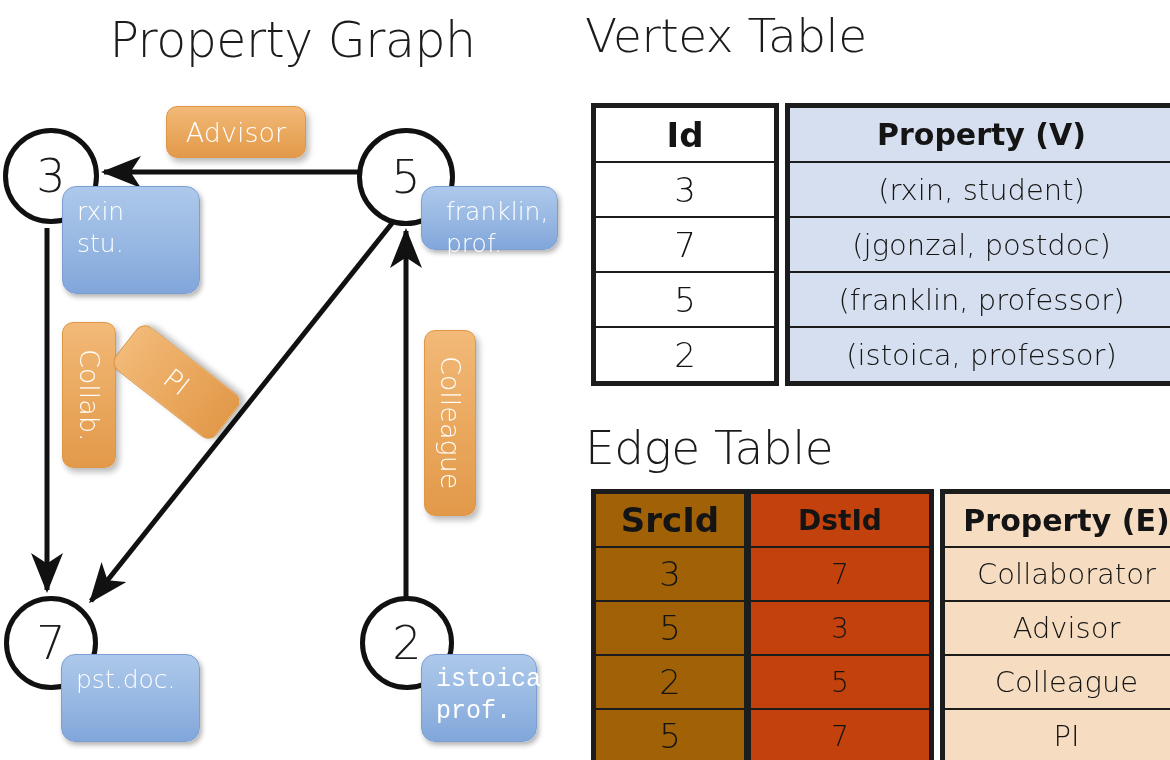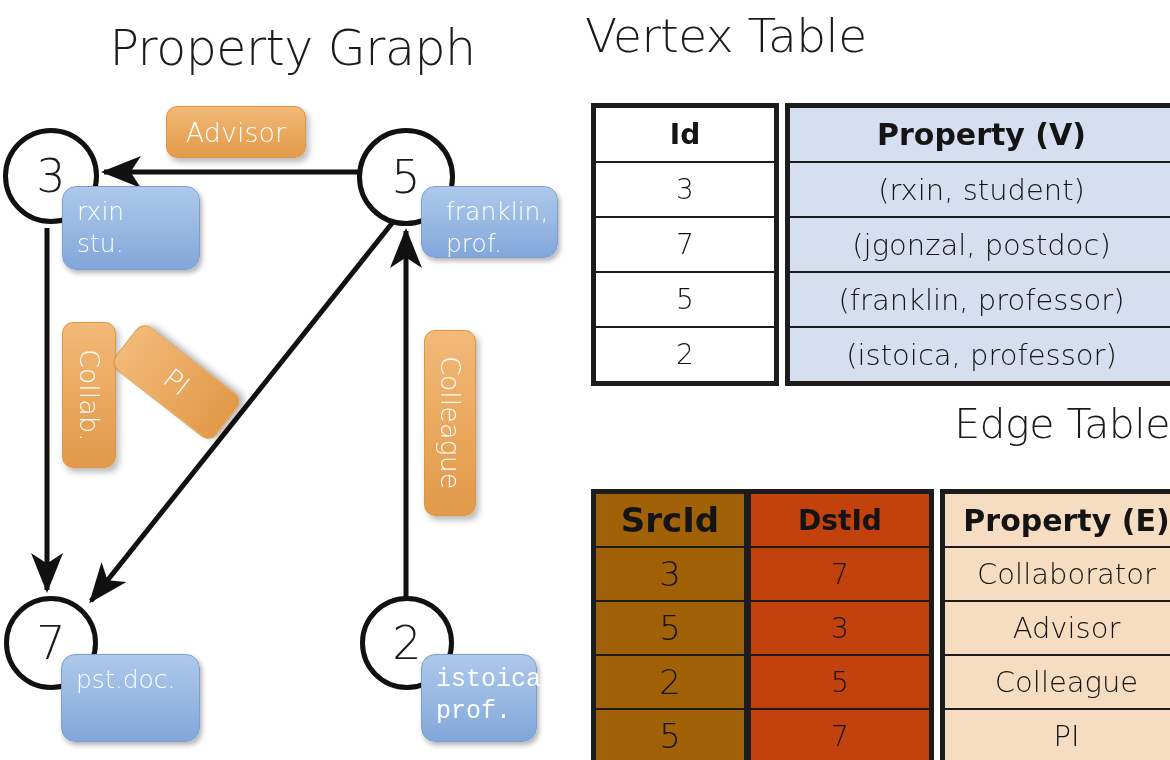--- a/index.html
+++ b/index.html
@@ -18,23 +18,23 @@
 
   
   .heading {
     position: absolute;
     font-family: "DejaVu Sans", sans-serif;
     font-weight: 300;
     color: #1b1b1b;
     white-space: nowrap;
     letter-spacing: -0.5px;
   }
-  #pg-title  { left: 0;    top: 12px;  width: 585px; text-align: center; font-size: 49px; margin-top: 8px; }
+  #pg-title  { left: 0;    top: 12px;  width: 585px; text-align: center; font-size: 49px; }
   #vt-title  { left: 585px;top: 8px;   width: 585px; text-align: left; font-size: 47px; }
-  #et-title  { left: 585px;top: 400px; width: 585px; text-align: right; font-size: 41px; }
+  #et-title  { left: 585px;top: 420px; width: 585px; text-align: left; font-size: 47px; }
 
   
   #graph-panel {
     position: absolute;
     left: 0; top: 0;
     width: 585px; height: 760px;
   }
   #graph-svg {
     position: absolute;
     left: 0; top: 0;
@@ -112,21 +112,21 @@
     white-space: nowrap;
   }
   table.grid th {
     font-weight: bold;
     font-family: "DejaVu Sans", sans-serif;
   }
   .outer-box { border: 3px solid #1c1c1c; box-sizing: content-box; }
 
   
   #vt-id    { width: 182px; }
-  #vt-id td, #vt-id th { height: 53px; font-size: 28px; background:#fff; }
+  #vt-id td, #vt-id th { height: 53px; font-size: 34px; background:#fff; }
   #vt-prop  { width: 387px; }
   #vt-prop td, #vt-prop th { height: 53px; font-size: 29px; background: #d6dfef; }
   #vt-prop th { font-size: 30px; }
 
   
   #et-src  { width: 152px; }
   #et-src td, #et-src th { height: 52px; font-size: 34px; background:#a16207; }
   #et-dst  { width: 182px; }
   #et-dst td, #et-dst th { height: 52px; font-size: 28px; background:#c2410c; }
   #et-prop { width: 247px; }
@@ -164,25 +164,25 @@
   <div class="node" style="left:357px; top:128px; width:98px; height:98px;">
     <span>5</span>
   </div>
   <div class="node" style="left:4px; top:596px; width:94px; height:94px;">
     <span>7</span>
   </div>
   <div class="node" style="left:360px; top:596px; width:94px; height:94px;">
     <span>2</span>
   </div>
 
-  <div class="vbox" style="left:62px; top:186px; width:138px; height:84px;">
+  <div class="vbox" style="left:62px; top:186px; width:138px; height:108px;">
     <div>rxin</div>
     <div>stu.</div>
   </div>
-  <div class="vbox" style="left:421px; top:186px; width:137px; height:72px;padding-left:24px;">
+  <div class="vbox" style="left:421px; top:186px; width:137px; height:64px;padding-left:24px;">
     <div>franklin,</div>
     <div>prof.</div>
   </div>
   <div class="vbox" style="left:61px; top:654px; width:139px; height:88px;">
     <div>pst.doc.</div>
   </div>
   <div class="vbox" style="left:421px; top:654px; width:116px; height:88px;font-family:Liberation Mono, monospace;">
     <div>istoica</div>
     <div>prof.</div>
   </div>

